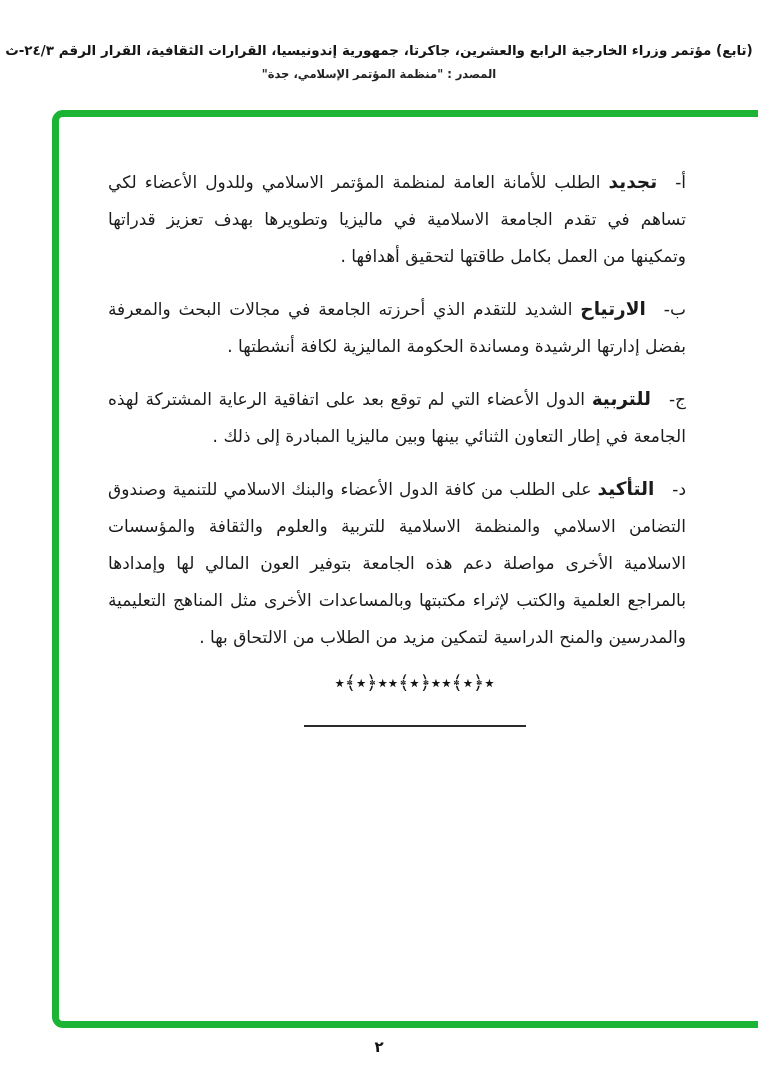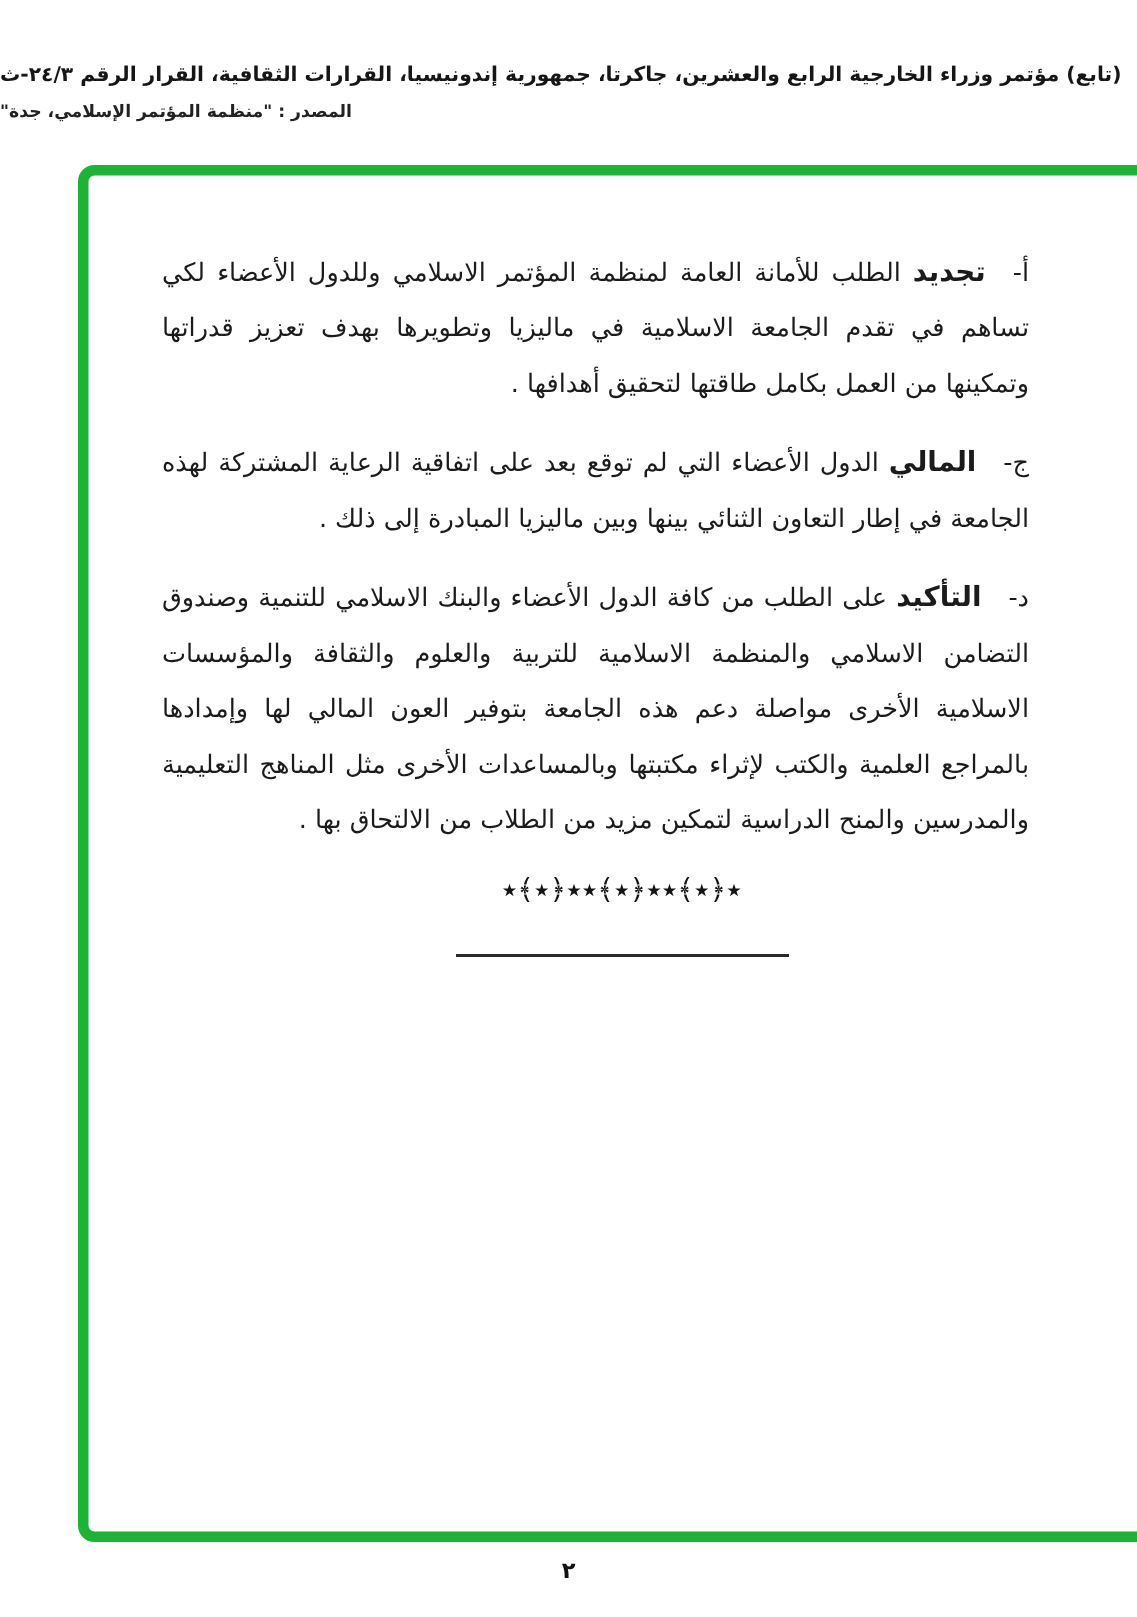--- a/index.html
+++ b/index.html
@@ -7,21 +7,21 @@
     position:relative;
     width:758px;height:1078px;
     background:#ffffff;
     font-family:"DejaVu Sans",sans-serif;
     color:#1c1c1c;
     overflow:hidden;
   }
   
   .doc-header{
     position:absolute;top:42px;left:0;right:0;
-    direction:rtl;text-align:left;
+    direction:rtl;text-align:center;
   }
   .hline1{
     font-size:13.5px;font-weight:700;
     white-space:nowrap;letter-spacing:0;
     color:#161616;
   }
   .hline2{
     margin-top:9px;
     font-size:11.5px;font-weight:700;
     color:#222;
@@ -76,22 +76,23 @@
   <div class="doc-header">
     <div class="hline1">(تابع) مؤتمر وزراء الخارجية الرابع والعشرين، جاكرتا، جمهورية إندونيسيا، القرارات الثقافية، القرار الرقم ٢٤/٣-ث</div>
     <div class="hline2">المصدر :  "منظمة المؤتمر الإسلامي، جدة"</div>
   </div>
 
   <div class="frame" style="border-color: rgb(27, 180, 52);">
     <div class="content">
 
       <p class="item sub"><span class="marker">أ-</span><span class="lead">تجديد</span> <span>الطلب للأمانة العامة لمنظمة المؤتمر الاسلامي وللدول الأعضاء لكي تساهم في تقدم الجامعة الاسلامية في ماليزيا وتطويرها بهدف تعزيز قدراتها وتمكينها من العمل بكامل طاقتها لتحقيق أهدافها .</span></p>
 
+      <p class="item sub"><span class="marker">ب-</span><span class="lead">الارتياح</span> <span>الشديد للتقدم الذي أحرزته الجامعة في مجالات البحث والمعرفة بفضل إدارتها الرشيدة ومساندة الحكومة الماليزية لكافة أنشطتها .</span></p>
 
-      <p class="item sub"><span class="marker">ج-</span><span class="lead">المالي</span> <span>الدول الأعضاء التي لم توقع بعد على اتفاقية الرعاية المشتركة لهذه الجامعة في إطار التعاون الثنائي بينها وبين ماليزيا المبادرة إلى ذلك .</span></p>
+      <p class="item sub"><span class="marker">ج-</span><span class="lead">للتربية</span> <span>الدول الأعضاء التي لم توقع بعد على اتفاقية الرعاية المشتركة لهذه الجامعة في إطار التعاون الثنائي بينها وبين ماليزيا المبادرة إلى ذلك .</span></p>
 
       <p class="item sub"><span class="marker">د-</span><span class="lead">التأكيد</span> <span>على الطلب من كافة الدول الأعضاء والبنك الاسلامي للتنمية وصندوق التضامن الاسلامي والمنظمة الاسلامية للتربية والعلوم والثقافة والمؤسسات الاسلامية الأخرى مواصلة دعم هذه الجامعة بتوفير العون المالي لها وإمدادها بالمراجع العلمية والكتب لإثراء مكتبتها وبالمساعدات الأخرى مثل المناهج التعليمية والمدرسين والمنح الدراسية لتمكين مزيد من الطلاب من الالتحاق بها .</span></p>
 
 
 
       <div class="ornament">٭﴿٭﴾٭٭﴿٭﴾٭٭﴿٭﴾٭</div>
 
       <div class="sig-rule"></div>
 
     </div>

